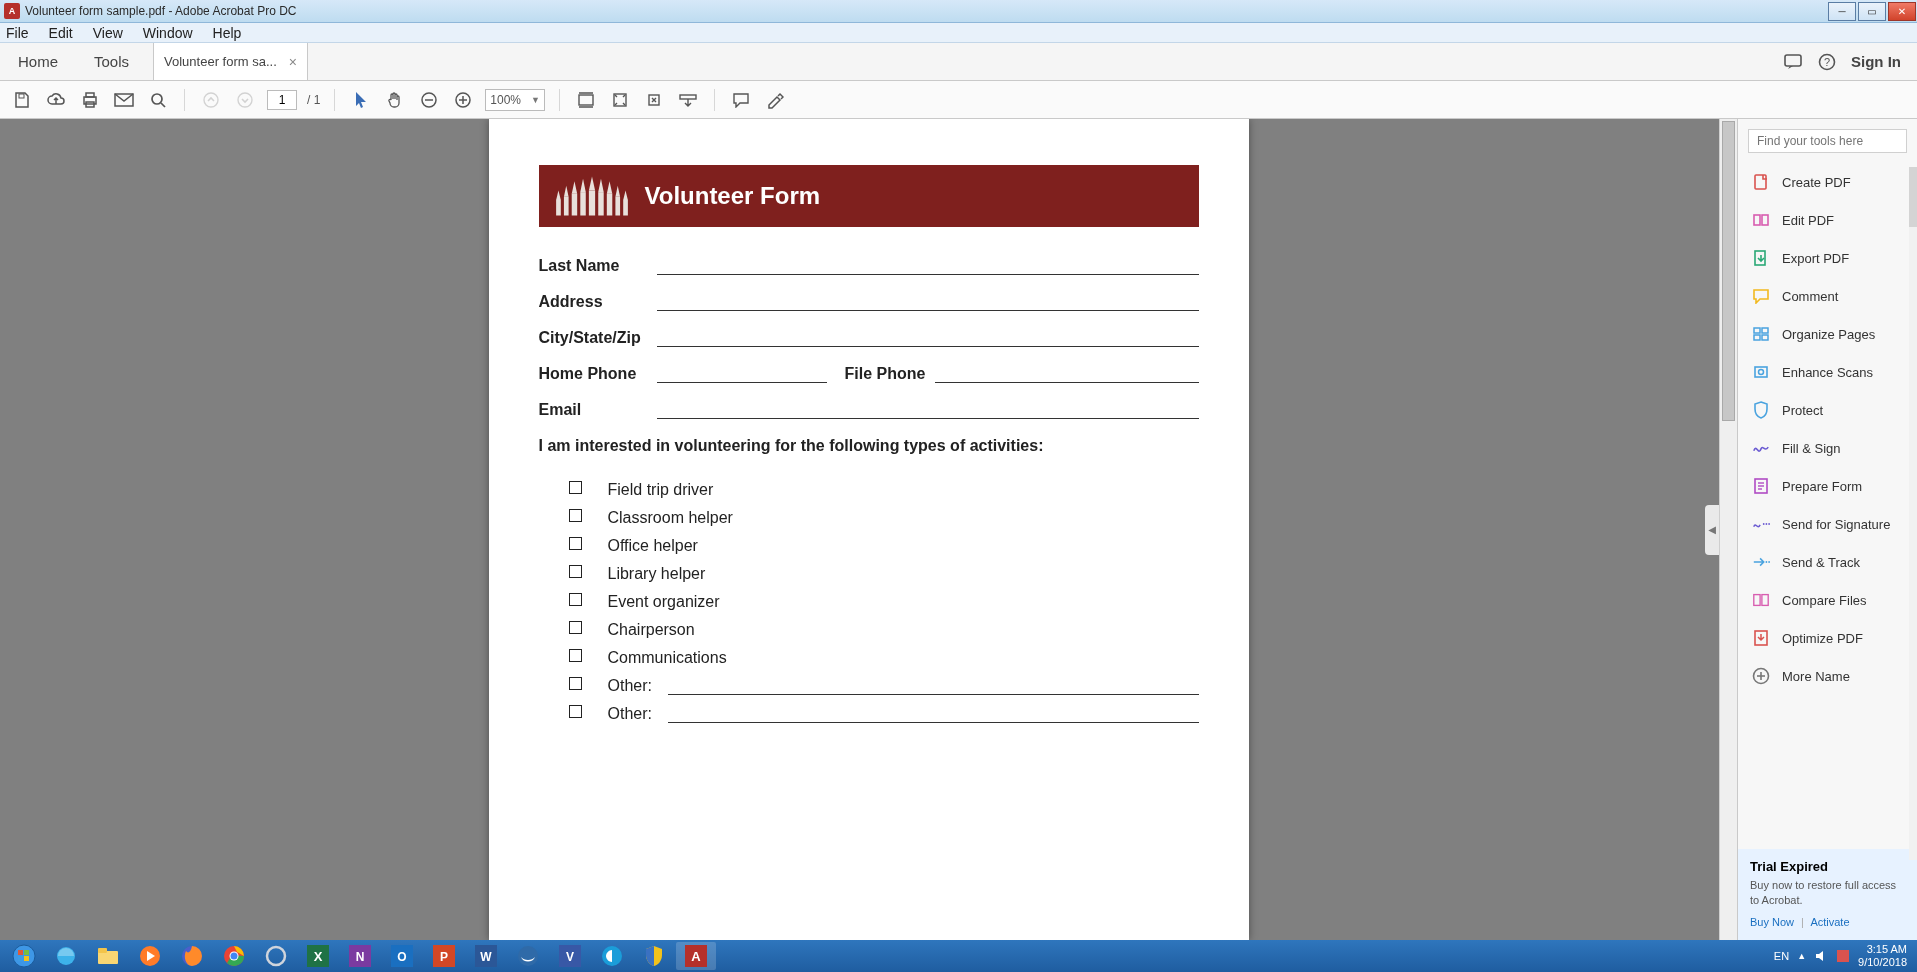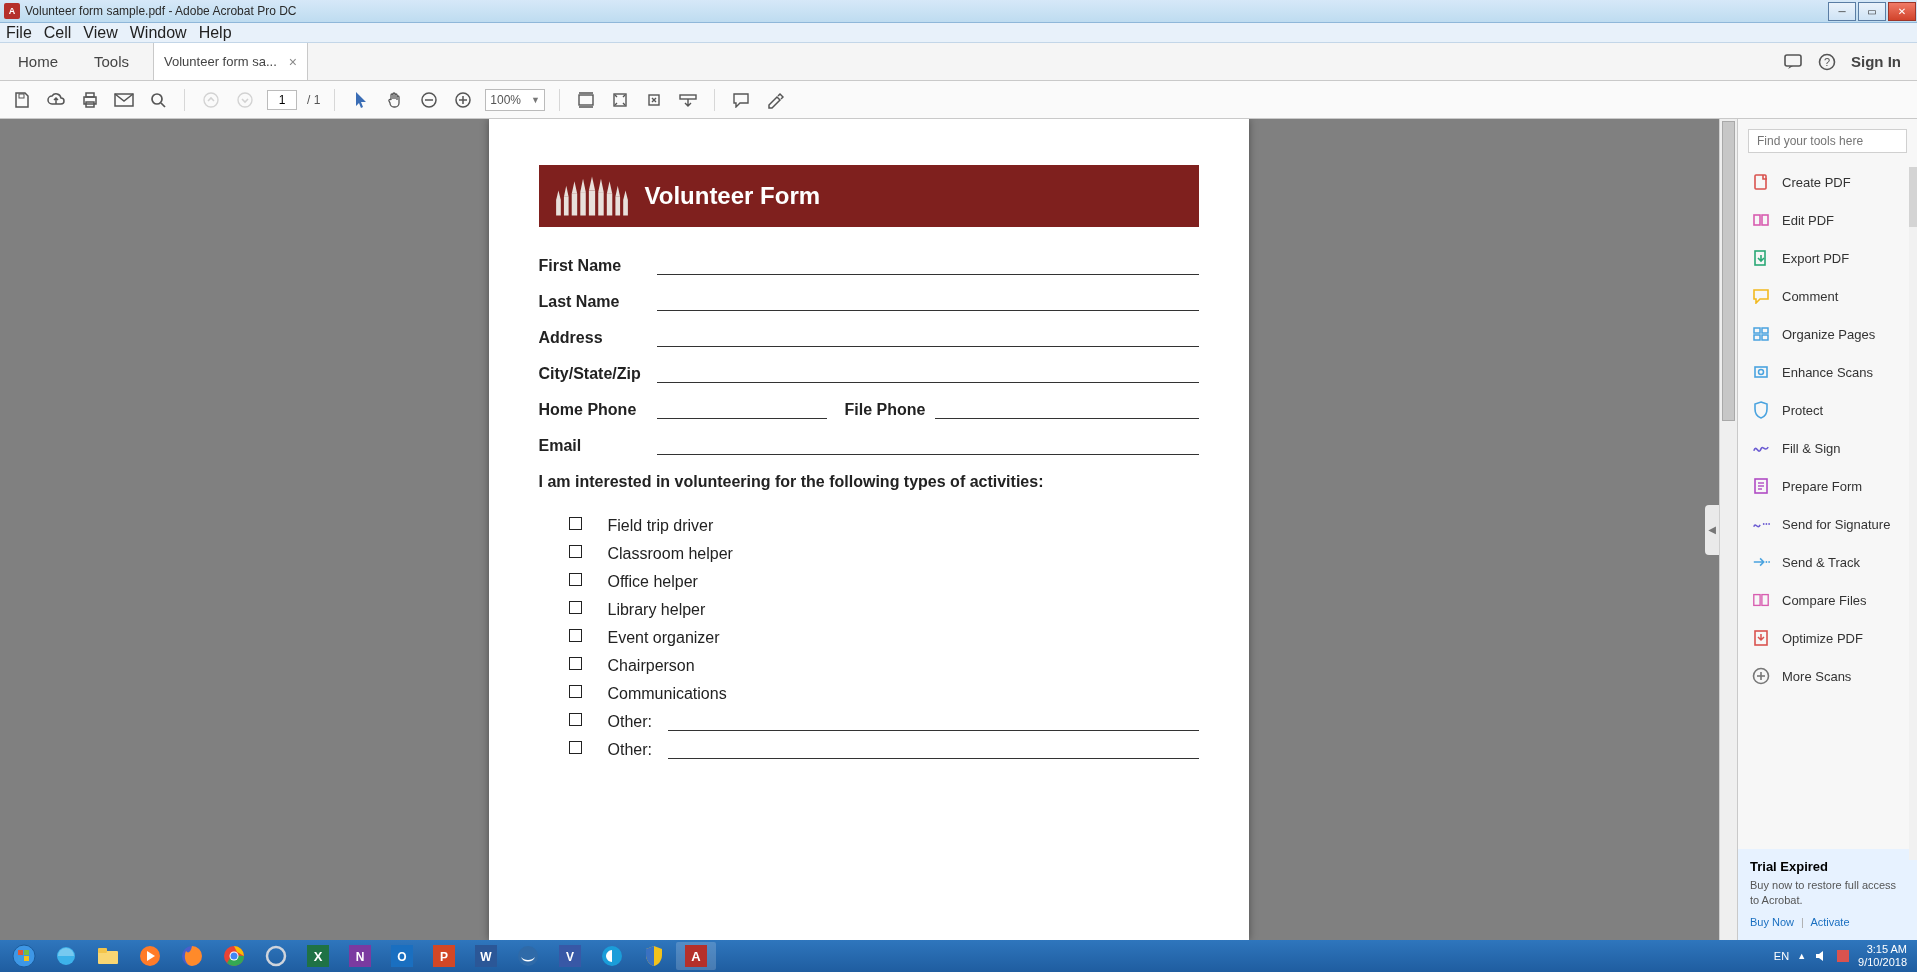--- a/index.html
+++ b/index.html
@@ -9,21 +9,21 @@
 
 .titlebar { height: 23px; background: linear-gradient(#d6e8f8, #bedcf0); display: flex; align-items: center; justify-content: space-between; border-bottom: 1px solid #8fb7d9; }
 .titlebar-left { display: flex; align-items: center; gap: 5px; padding-left: 4px; }
 .titlebar-left .app-icon { width: 16px; height: 16px; background: #b5302b; border-radius: 2px; display: flex; align-items: center; justify-content: center; color: #fff; font-size: 9px; font-weight: bold; }
 .titlebar-title { font-size: 12px; color: #2a2a2a; }
 .win-controls { display: flex; }
 .win-btn { width: 28px; height: 19px; margin: 2px 1px; border: 1px solid #5a7da4; background: linear-gradient(#eaf2fb,#cfe3f5); display: flex; align-items: center; justify-content: center; font-size: 10px; color: #2a2a2a; }
 .win-btn.close { background: linear-gradient(#f07a66,#d1432b); color: #fff; border-color: #9c362a; }
 
 
-.menubar { height: 20px; background: #e8f1fa; display: flex; align-items: center; gap: 12px; padding-left: 6px; font-size: 16px; color: #222; border-bottom: 1px solid #c3d6e8; }
+.menubar { height: 20px; background: #e8f1fa; display: flex; align-items: center; gap: 20px; padding-left: 6px; font-size: 14px; color: #222; border-bottom: 1px solid #c3d6e8; }
 .menubar span { cursor: default; }
 
 
 .tabstrip { height: 38px; background: #f5f5f5; border-bottom: 1px solid #c9c9c9; display: flex; align-items: stretch; }
 .tabstrip .big-btn { padding: 0 18px; display: flex; align-items: center; font-size: 15px; color: #444; }
 .tabstrip .doc-tab { margin-left: 6px; background: #fff; border-left: 1px solid #c9c9c9; border-right: 1px solid #c9c9c9; display: flex; align-items: center; padding: 0 10px; gap: 12px; font-size: 13px; color: #444; max-width: 160px; }
 .tabstrip .doc-tab .close-x { font-size: 14px; color: #888; }
 .tabstrip .spacer { flex: 1; }
 .tabstrip .right-items { display: flex; align-items: center; gap: 14px; padding-right: 16px; }
 .tabstrip .right-items .ico { width: 20px; height: 20px; display: flex; align-items: center; justify-content: center; color: #555; }
@@ -100,21 +100,21 @@
   </div>
   <div class="win-controls">
     <div class="win-btn">─</div>
     <div class="win-btn">▭</div>
     <div class="win-btn close">✕</div>
   </div>
 </div>
 
 <div class="menubar">
   <span>File</span>
-  <span>Cell</span>
+  <span>Edit</span>
   <span>View</span>
   <span>Window</span>
   <span>Help</span>
 </div>
 
 <div class="tabstrip">
   <div class="big-btn">Home</div>
   <div class="big-btn">Tools</div>
   <div class="doc-tab">
     <span>Volunteer form sa...</span>
@@ -277,24 +277,20 @@
             <rect x="80" y="26" width="6" height="24"></rect>
               <path d="M80 26l3-14 3 14z"></path>
             <rect x="90" y="30" width="6" height="20"></rect>
               <path d="M90 30l3-12 3 12z"></path>
           </g>
         </svg>
         <h1>Volunteer Form</h1>
       </div>
       <div class="form-body">
         <div class="frow">
-            <label>First Name</label>
-            <div class="uline"></div>
-          </div>
-        <div class="frow">
             <label>Last Name</label>
             <div class="uline"></div>
           </div>
         <div class="frow">
             <label>Address</label>
             <div class="uline"></div>
           </div>
         <div class="frow">
             <label>City/State/Zip</label>
             <div class="uline"></div>
@@ -488,21 +484,21 @@
           <span>Optimize PDF</span>
         </div>
         <div class="tool-item">
           <div class="ti-icon">
             <svg width="18" height="18" viewBox="0 0 18 18">
               <circle cx="9" cy="9" r="7.5" fill="none" stroke="#777" stroke-width="1.6"></circle>
               <line x1="5" y1="9" x2="13" y2="9" stroke="#777" stroke-width="1.6"></line>
               <line x1="9" y1="5" x2="9" y2="13" stroke="#777" stroke-width="1.6"></line>
             </svg>
           </div>
-          <span>More Scans</span>
+          <span>More Name</span>
         </div>
       </div>
     <div class="mini-scroll">
         <div class="thumb"></div>
       </div>
     <div class="trial">
       <div class="t-title">Trial Expired</div>
       <div class="t-text">Buy now to restore full access to Acrobat.</div>
       <div class="t-links">
         <span>Buy Now</span>

